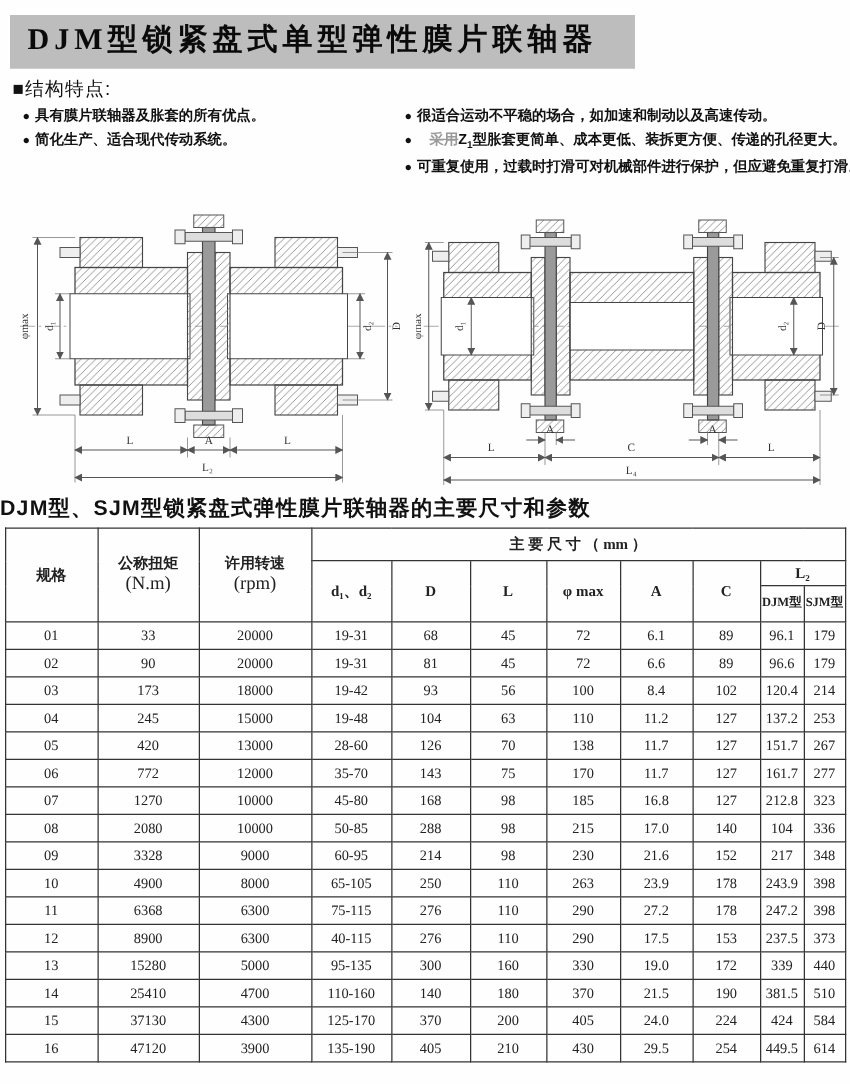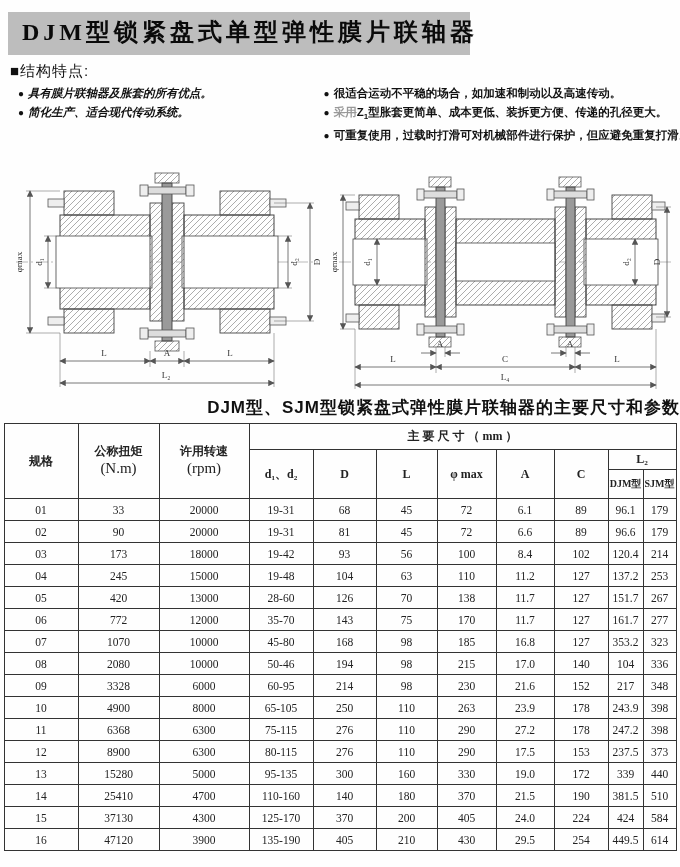--- a/index.html
+++ b/index.html
@@ -1,43 +1,43 @@
 <!DOCTYPE html>
 <html><head>
 <meta charset="utf-8">
 <style>
   * { box-sizing: border-box; margin: 0; padding: 0; }
   html,body { width: 680px; background: #ffffff; color: #111;
     font-family: "Liberation Sans", sans-serif; }
   .page { width: 680px; height: 867px; overflow: hidden; background: #fefefe; }
 
   
-  .banner { margin: 12px 0 0 8px; width: 462px; background: #bdbdbd;
+  .banner { margin: 12px 0 0 8px; width: 500px; background: #bdbdbd;
     padding: 5px 10px 7px 14px; }
   .banner div { font-family: "Liberation Serif", serif; font-weight: bold;
     font-size: 24px; line-height: 31px; letter-spacing: 4px; color: #0a0a0a; white-space: nowrap; }
 
   
   .features { margin: 7px 10px 0 10px; }
   .features-heading { font-size: 15px; font-weight: normal; letter-spacing: 1px; }
   .features-cols { display: flex; margin-top: 3px; }
   .fcol { list-style: none; }
-  .fcol.left  { width: 46%; padding-left: 8px; font-style: italic; }
+  .fcol.left  { width: 46%; padding-left: 8px; }
   .fcol.right { width: 54%; padding-left: 10px; }
   .fcol li { font-size: 11.5px; font-weight: bold; line-height: 19px; white-space: nowrap; }
   .dot { font-size: 10px; margin-right: 4px; }
   .subsc { font-size: 8px; vertical-align: -3px; }
-  .strike { color: #999; text-decoration: line-through; }
+  .strike { color: #999; text-decoration: line-through; margin-left: 10px; }
 
   
   .drawings { display: flex; justify-content: space-between; padding: 2px 2px 0 2px; height: 250px; }
   svg text { font-family: "Liberation Serif", serif; font-size: 9px; fill: #333; }
 
   
-  .caption { text-align: right; font-size: 17px; font-weight: bold;
+  .caption { text-align: left; font-size: 17px; font-weight: bold;
     letter-spacing: 1px; margin: 1px 0 4px 0; }
 
   
   table { border-collapse: collapse; margin: 0 auto; width: 672px;
     border: 1.5px solid #222; table-layout: fixed; }
   th, td { border: 1px solid #333; text-align: center; vertical-align: middle;
     font-family: "Liberation Serif", serif; font-size: 11.5px; color: #222;
     padding: 0; overflow: hidden; }
   th { font-weight: bold; font-size: 12px; line-height: 1.25; }
   thead tr.h1 th { height: 26px; }
@@ -349,48 +349,48 @@
           <td>143</td>
           <td>75</td>
           <td>170</td>
           <td>11.7</td>
           <td>127</td>
           <td>161.7</td>
           <td>277</td>
         </tr>
         <tr>
           <td>07</td>
-          <td>1070</td>
+          <td>1270</td>
           <td>10000</td>
           <td>45-80</td>
           <td>168</td>
           <td>98</td>
           <td>185</td>
           <td>16.8</td>
           <td>127</td>
-          <td>353.2</td>
+          <td>212.8</td>
           <td>323</td>
         </tr>
         <tr>
           <td>08</td>
           <td>2080</td>
           <td>10000</td>
-          <td>50-46</td>
-          <td>194</td>
+          <td>50-85</td>
+          <td>288</td>
           <td>98</td>
           <td>215</td>
           <td>17.0</td>
           <td>140</td>
           <td>104</td>
           <td>336</td>
         </tr>
         <tr>
           <td>09</td>
           <td>3328</td>
-          <td>6000</td>
+          <td>9000</td>
           <td>60-95</td>
           <td>214</td>
           <td>98</td>
           <td>230</td>
           <td>21.6</td>
           <td>152</td>
           <td>217</td>
           <td>348</td>
         </tr>
         <tr>
@@ -416,21 +416,21 @@
           <td>290</td>
           <td>27.2</td>
           <td>178</td>
           <td>247.2</td>
           <td>398</td>
         </tr>
         <tr>
           <td>12</td>
           <td>8900</td>
           <td>6300</td>
-          <td>80-115</td>
+          <td>40-115</td>
           <td>276</td>
           <td>110</td>
           <td>290</td>
           <td>17.5</td>
           <td>153</td>
           <td>237.5</td>
           <td>373</td>
         </tr>
         <tr>
           <td>13</td>

